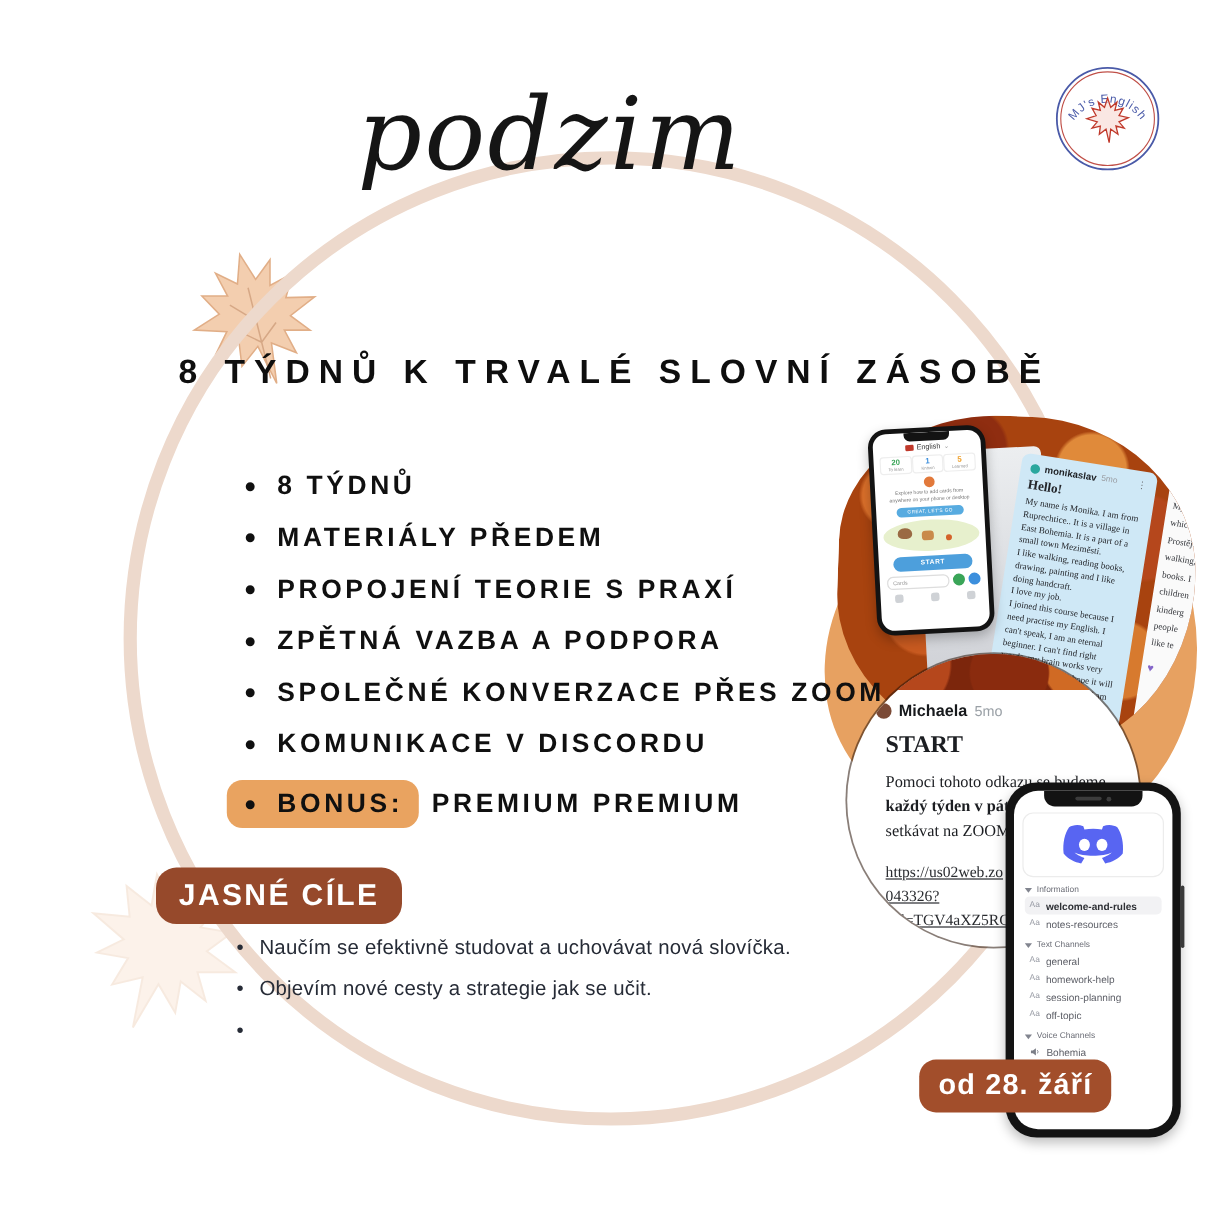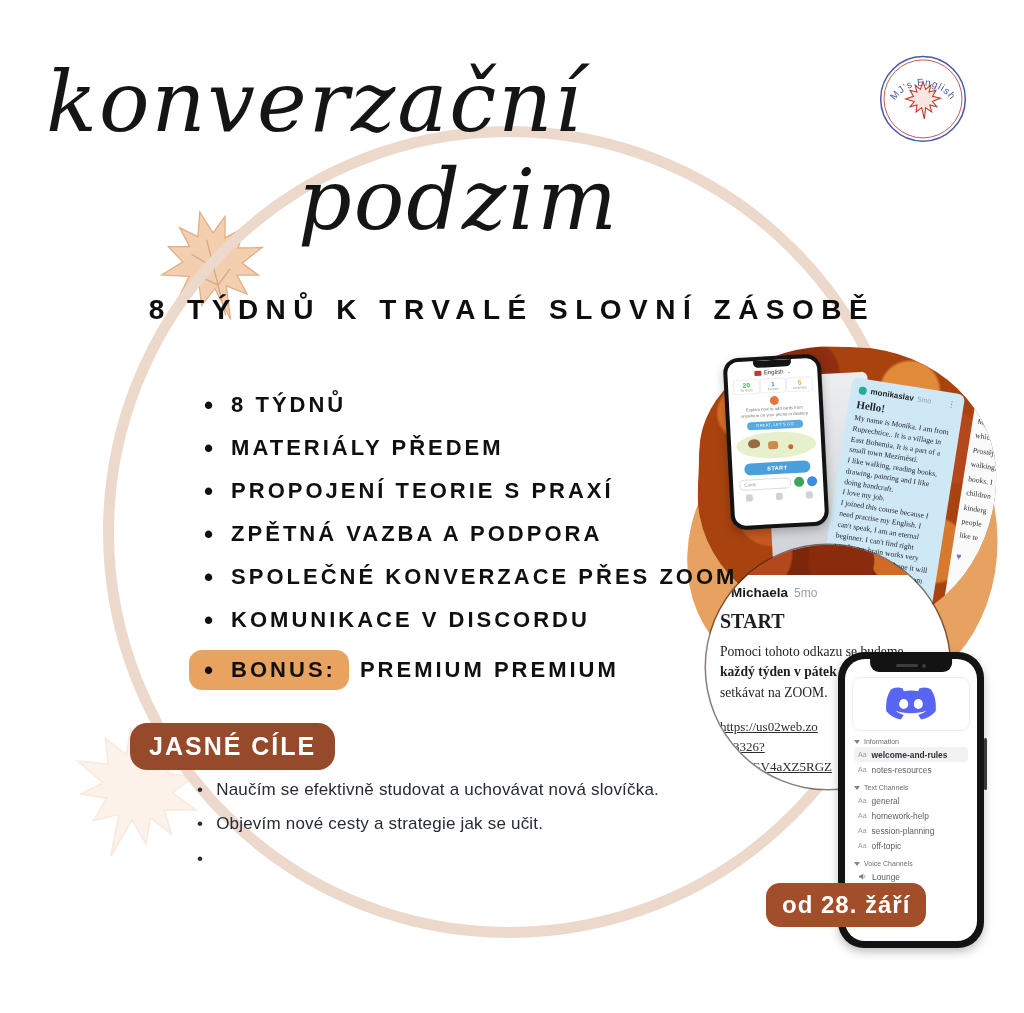--- a/index.html
+++ b/index.html
@@ -111,21 +111,21 @@
   .duo-nav{display:flex;justify-content:space-around;margin-top:4px;}
   .duo-nav span{width:7px;height:7px;border-radius:2px;background:#cfd2d6;}
 
   
   .zoom-circle{position:absolute;left:706px;top:545px;width:244px;height:244px;border-radius:50%;
                background:#fff;overflow:hidden;z-index:5;box-shadow:0 0 0 1.5px rgba(40,20,10,.55);}
   .zoom-strip{position:absolute;top:-6px;left:-10px;right:-10px;height:36px;
               background:radial-gradient(circle at 20% 40%, #b5471c 0 20%, transparent 21%),
                          radial-gradient(circle at 55% 60%, #8a2b0e 0 22%, transparent 23%),
                          radial-gradient(circle at 80% 30%, #d06a24 0 18%, transparent 19%),#7c260c;}
-  .zoom-content{position:absolute;left:14px;top:40px;width:202px;color:#1c1e22;
+  .zoom-content{position:absolute;left:32px;top:40px;width:202px;color:#1c1e22;
                 font-family:"Liberation Serif",serif;}
   .zc-head{display:flex;align-items:center;gap:6px;font-family:"Liberation Sans",sans-serif;}
   .zc-avatar{width:13px;height:13px;border-radius:50%;background:#7b4a36;margin-left:-8px;}
   .zc-author{font-size:13.5px;font-weight:700;color:#17191c;}
   .zc-time{font-size:12px;color:#9aa0a6;}
   .zc-heading{font-size:20px;font-weight:700;margin-top:10px;}
   .zc-body{font-size:13.6px;line-height:1.5;margin-top:9px;}
   .zc-body .b{font-weight:700;}
   .zc-links{margin-top:14px;font-size:13px;line-height:1.55;}
   .zc-links span{display:block;text-decoration:underline;color:#2a2c30;}
@@ -177,21 +177,20 @@
     <circle cx="50" cy="52" r="41.5" fill="none" stroke="#c05048" stroke-width="1"></circle>
     <text font-size="10.5" fill="#4a5aa8" font-family="Liberation Sans, sans-serif" letter-spacing="1">
       <textPath href="#arc" startOffset="50%" text-anchor="middle">MJ's English</textPath>
     </text>
     <g transform="translate(27 30) scale(0.46)">
       <path d="M50 8 L56 26 L68 16 L64 32 L80 28 L72 42 L90 46 L72 54 L82 66 L66 62 L70 78 L56 68 L53 94 L47 68 L34 78 L36 62 L20 66 L30 54 L10 48 L28 42 L20 28 L36 32 L32 16 L44 26 Z" fill="#f5d3cc" fill-opacity="0.55" stroke="#c0392b" stroke-width="2.5"></path>
     </g>
   </svg>
 
   <div class="title">
-    <div class="title-l1">konverzační</div>
     <div class="title-l2">podzim</div>
   </div>
 
   <div class="subtitle">8 TÝDNŮ K TRVALÉ SLOVNÍ ZÁSOBĚ</div>
 
   <ul class="features" id="features-list">
       <li>
         <span class="blt">•</span>
         <span>8 TÝDNŮ</span>
       </li>
@@ -390,21 +389,21 @@
           </div>
           <div class="d-label">
             <span class="chev"></span>
             <span>Voice Channels</span>
           </div>
           <div class="d-chan">
             <svg viewBox="0 0 12 12" width="9" height="9">
               <path d="M1.5 4.5h2.2L7 2v8L3.7 7.5H1.5z" fill="#7b7e87"></path>
               <path d="M8.6 4.2a2.6 2.6 0 0 1 0 3.6" stroke="#7b7e87" stroke-width="1" fill="none"></path>
             </svg>
-            <span>Lounge</span>
+            <span>Bohemia</span>
           </div>
           <div class="d-chan">
             <svg viewBox="0 0 12 12" width="9" height="9">
               <path d="M1.5 4.5h2.2L7 2v8L3.7 7.5H1.5z" fill="#7b7e87"></path>
               <path d="M8.6 4.2a2.6 2.6 0 0 1 0 3.6" stroke="#7b7e87" stroke-width="1" fill="none"></path>
             </svg>
             <span>Study Room 1</span>
           </div>
         </div>
     </div>

